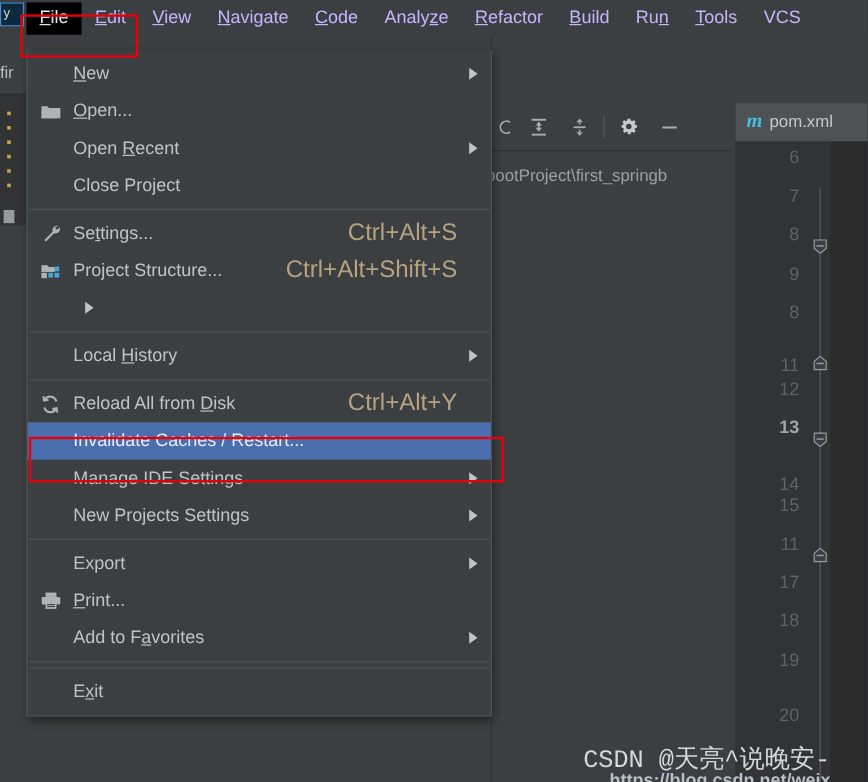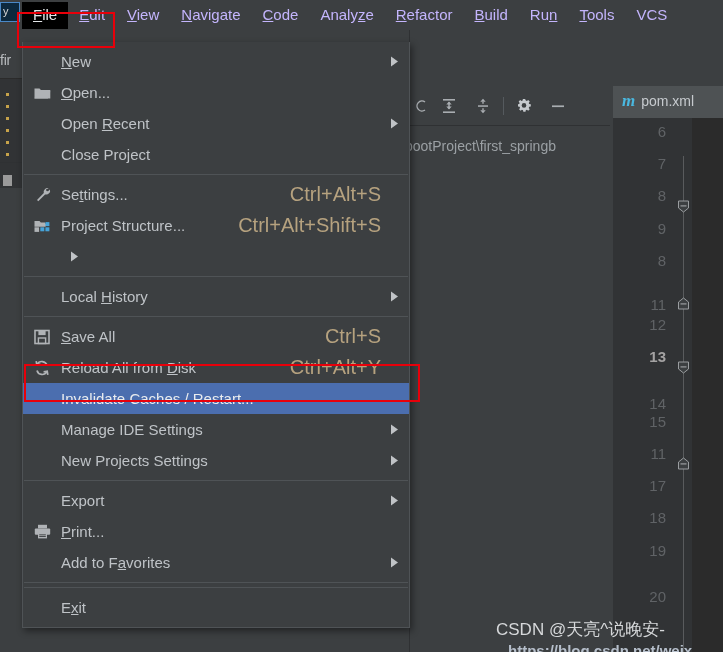--- a/index.html
+++ b/index.html
@@ -237,25 +237,25 @@
     left: 17px; top: 12px;
     width: 98px; height: 36px;
   }
   #anno-invalidate {
     left: 24px; top: 364px;
     width: 396px; height: 38px;
   }
 
   
   .watermark {
-    position: absolute; left: 496px; top: 618px;
-    font-size: 17px;
+    position: absolute; left: 486px; top: 618px;
+    font-size: 21px;
     color: #d6d8da;
     white-space: nowrap;
-    font-family: Liberation Sans, sans-serif;
+    font-family: Liberation Mono, monospace;
   }
   .watermark-url {
     position: absolute; left: 508px; top: 642px;
     font-size: 15px;
     font-weight: bold;
     color: #b6bfcb;
     white-space: nowrap;
     overflow: hidden;
     height: 10px;
   }
@@ -465,32 +465,20 @@
         <span class="mi-label">Local <u>H</u>istory</span>
         <span class="mi-arrow">
           <svg width="9" height="11" viewBox="0 0 9 11">
             <path d="M1 0.5 L8 5.5 L1 10.5 Z" fill="currentColor"></path>
           </svg>
         </span>
       </div>
       <div class="mi-sep"></div>
       <div class="mi">
         <span class="mi-icon">
-          <svg width="16" height="16" viewBox="0 0 16 16">
-            <rect x="1" y="1.5" width="14" height="13" fill="none" stroke="#b0b3b6" stroke-width="1.6"></rect>
-            <rect x="4.4" y="1.5" width="7.2" height="4.6" fill="#b0b3b6"></rect>
-            <rect x="4.4" y="9" width="7.2" height="5.5" fill="none" stroke="#b0b3b6" stroke-width="1.4"></rect>
-          </svg>
-        </span>
-        <span class="mi-label"><u>S</u>ave All</span>
-        <span class="mi-accel">Ctrl+S</span>
-        <span class="mi-arrow"></span>
-      </div>
-      <div class="mi">
-        <span class="mi-icon">
           <svg width="16" height="16" viewBox="0 0 16 16" fill="none" stroke="#b0b3b6" stroke-width="1.7">
             <path d="M13 5.5A5.3 5.3 0 0 0 3.2 4.3"></path>
             <path d="M3 10.5A5.3 5.3 0 0 0 12.8 11.7"></path>
             <path d="M2.2 1.2 L2.8 4.8 L6.4 4.2"></path>
             <path d="M13.8 14.8 L13.2 11.2 L9.6 11.8"></path>
           </svg>
         </span>
         <span class="mi-label">Reload All from <u>D</u>isk</span>
         <span class="mi-accel">Ctrl+Alt+Y</span>
         <span class="mi-arrow"></span>

